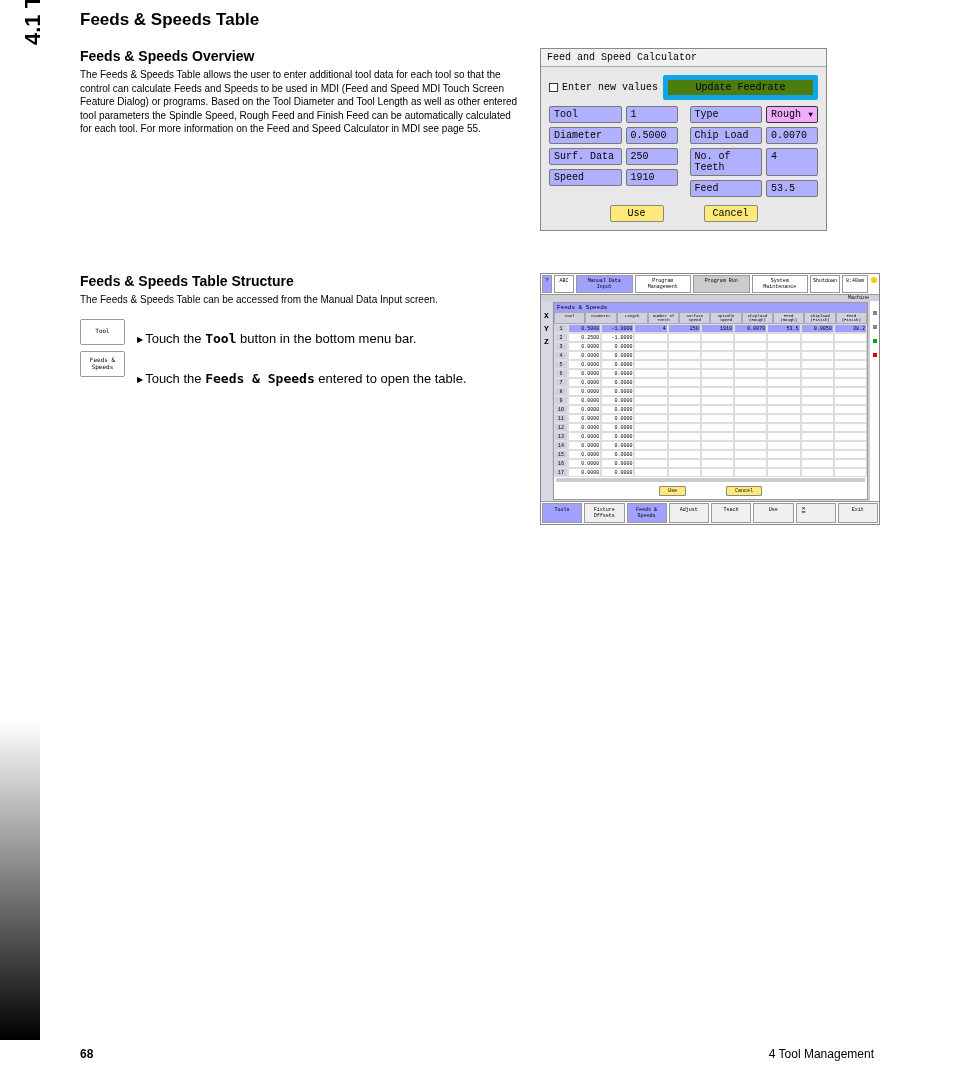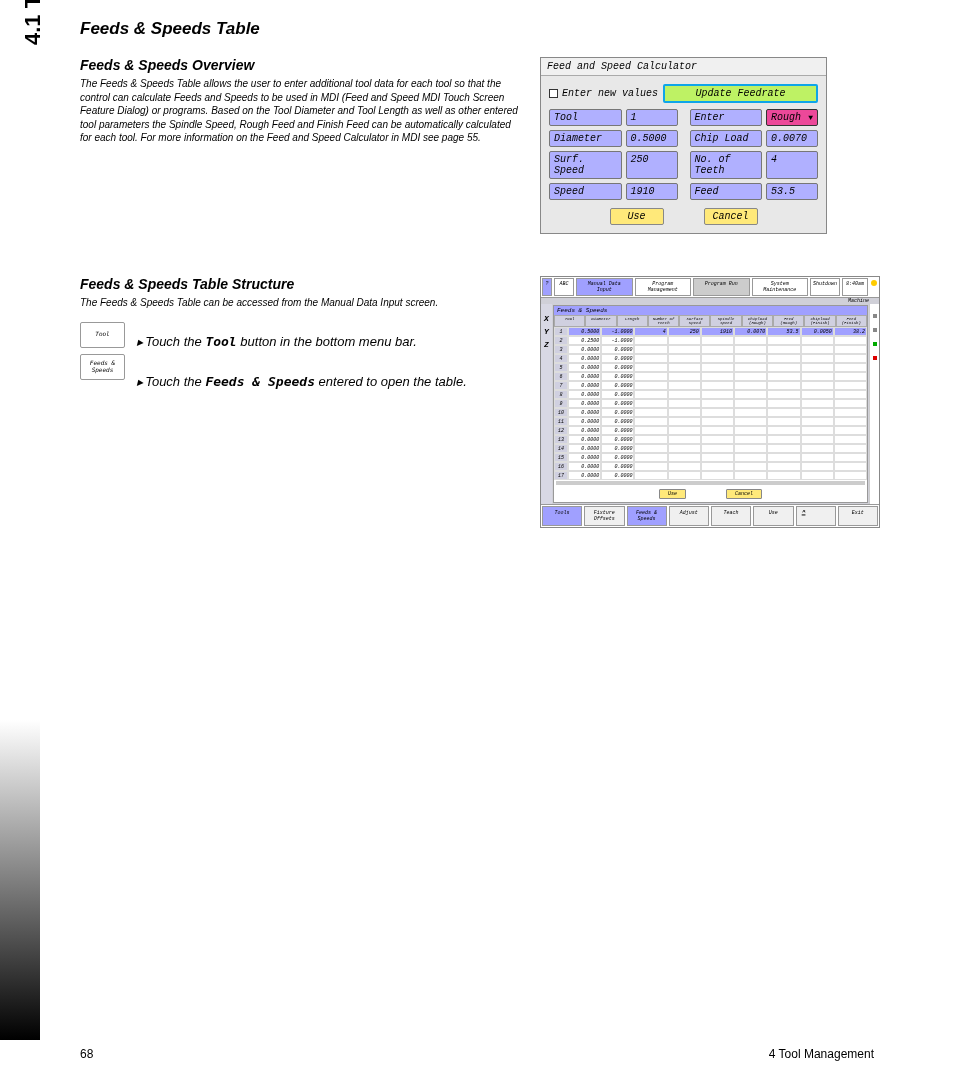--- a/index.html
+++ b/index.html
@@ -28,23 +28,22 @@
     top: 45px;
     transform: rotate(-90deg);
     transform-origin: left top;
     font-size: 22px;
     font-weight: bold;
     white-space: nowrap;
   }
   .main {
     position: absolute;
     left: 80px;
-    top: 19px;
+    top: 10px;
     width: 810px;
-    font-style: italic;
   }
   .h1 {
     font-size: 17px;
     font-weight: bold;
     margin-bottom: 18px;
   }
   .h2 {
     font-size: 14px;
     font-weight: bold;
     margin-bottom: 4px;
@@ -108,33 +107,33 @@
     background: #f0f0f0;
     padding: 3px 6px;
     border-bottom: 1px solid #aaa;
     font-size: 10px;
   }
   .calc-body { padding: 8px; }
   .calc-top { display: flex; justify-content: space-between; align-items: center; margin-bottom: 6px; }
   .calc-check { display: flex; align-items: center; gap: 4px; }
   .checkbox { width: 9px; height: 9px; border: 1px solid #333; background: #fff; }
   .wide-btn {
-    background: #bef264;
-    border: 2px solid #0ea5e9;
+    background: #4d7c0f;
+    border: 5px solid #0ea5e9;
     padding: 2px 0;
     width: 155px;
     text-align: center;
     border-radius: 2px;
   }
   .calc-cols { display: flex; gap: 12px; }
   .calc-col { flex: 1; display: flex; flex-direction: column; gap: 4px; }
   .fld-row { display: flex; gap: 4px; }
   .lbl { background: #b0b0ff; border: 1px solid #777; padding: 2px 4px; flex: 1; border-radius: 2px; }
   .val { background: #b0b0ff; border: 1px solid #777; padding: 2px 4px; width: 52px; border-radius: 2px; }
-  .val.white { background: #ec4899; border: 1px solid #333; }
+  .val.white { background: #f0abfc; border: 1px solid #333; }
   .dropdown { display:flex; align-items:center; justify-content:space-between;}
   .dd-arrow { font-size:8px;}
   .calc-bottom { display: flex; justify-content: center; gap: 40px; margin-top: 8px; }
   .yb { background: #ffe97a; border: 1px solid #888; width: 54px; text-align: center; padding: 2px 0; border-radius: 2px; }
 
   
   .screen2 {
     width: 340px;
     border: 1px solid #888;
     font-family: "Courier New", monospace;
@@ -188,21 +187,21 @@
 
   .footer {
     position: absolute;
     bottom: 30px;
     left: 80px;
     right: 80px;
     display: flex;
     justify-content: space-between;
     font-size: 12px;
   }
-  .pgno { font-weight: normal; }
+  .pgno { font-weight: bold; }
 </style>
 </head>
 <body>
 
 <div class="gradient-bar"></div>
 
 <div class="vertical-title">4.1 Tool Table</div>
 
 <div class="main">
   <div class="h1">Feeds &amp; Speeds Table</div>
@@ -227,31 +226,31 @@
           <div class="calc-col">
             <div class="fld-row">
                 <div class="lbl">Tool</div>
                 <div class="val">1</div>
               </div>
             <div class="fld-row">
                 <div class="lbl">Diameter</div>
                 <div class="val">0.5000</div>
               </div>
             <div class="fld-row">
-                <div class="lbl">Surf. Speed</div>
+                <div class="lbl">Surf. Data</div>
                 <div class="val">250</div>
               </div>
             <div class="fld-row">
                 <div class="lbl">Speed</div>
                 <div class="val">1910</div>
               </div>
           </div>
           <div class="calc-col">
             <div class="fld-row">
-                <div class="lbl">Enter</div>
+                <div class="lbl">Type</div>
                 <div class="val white dropdown">
                   <span>Rough</span>
                   <span class="dd-arrow">▼</span>
                 </div>
               </div>
             <div class="fld-row">
                 <div class="lbl">Chip Load</div>
                 <div class="val">0.0070</div>
               </div>
             <div class="fld-row">

